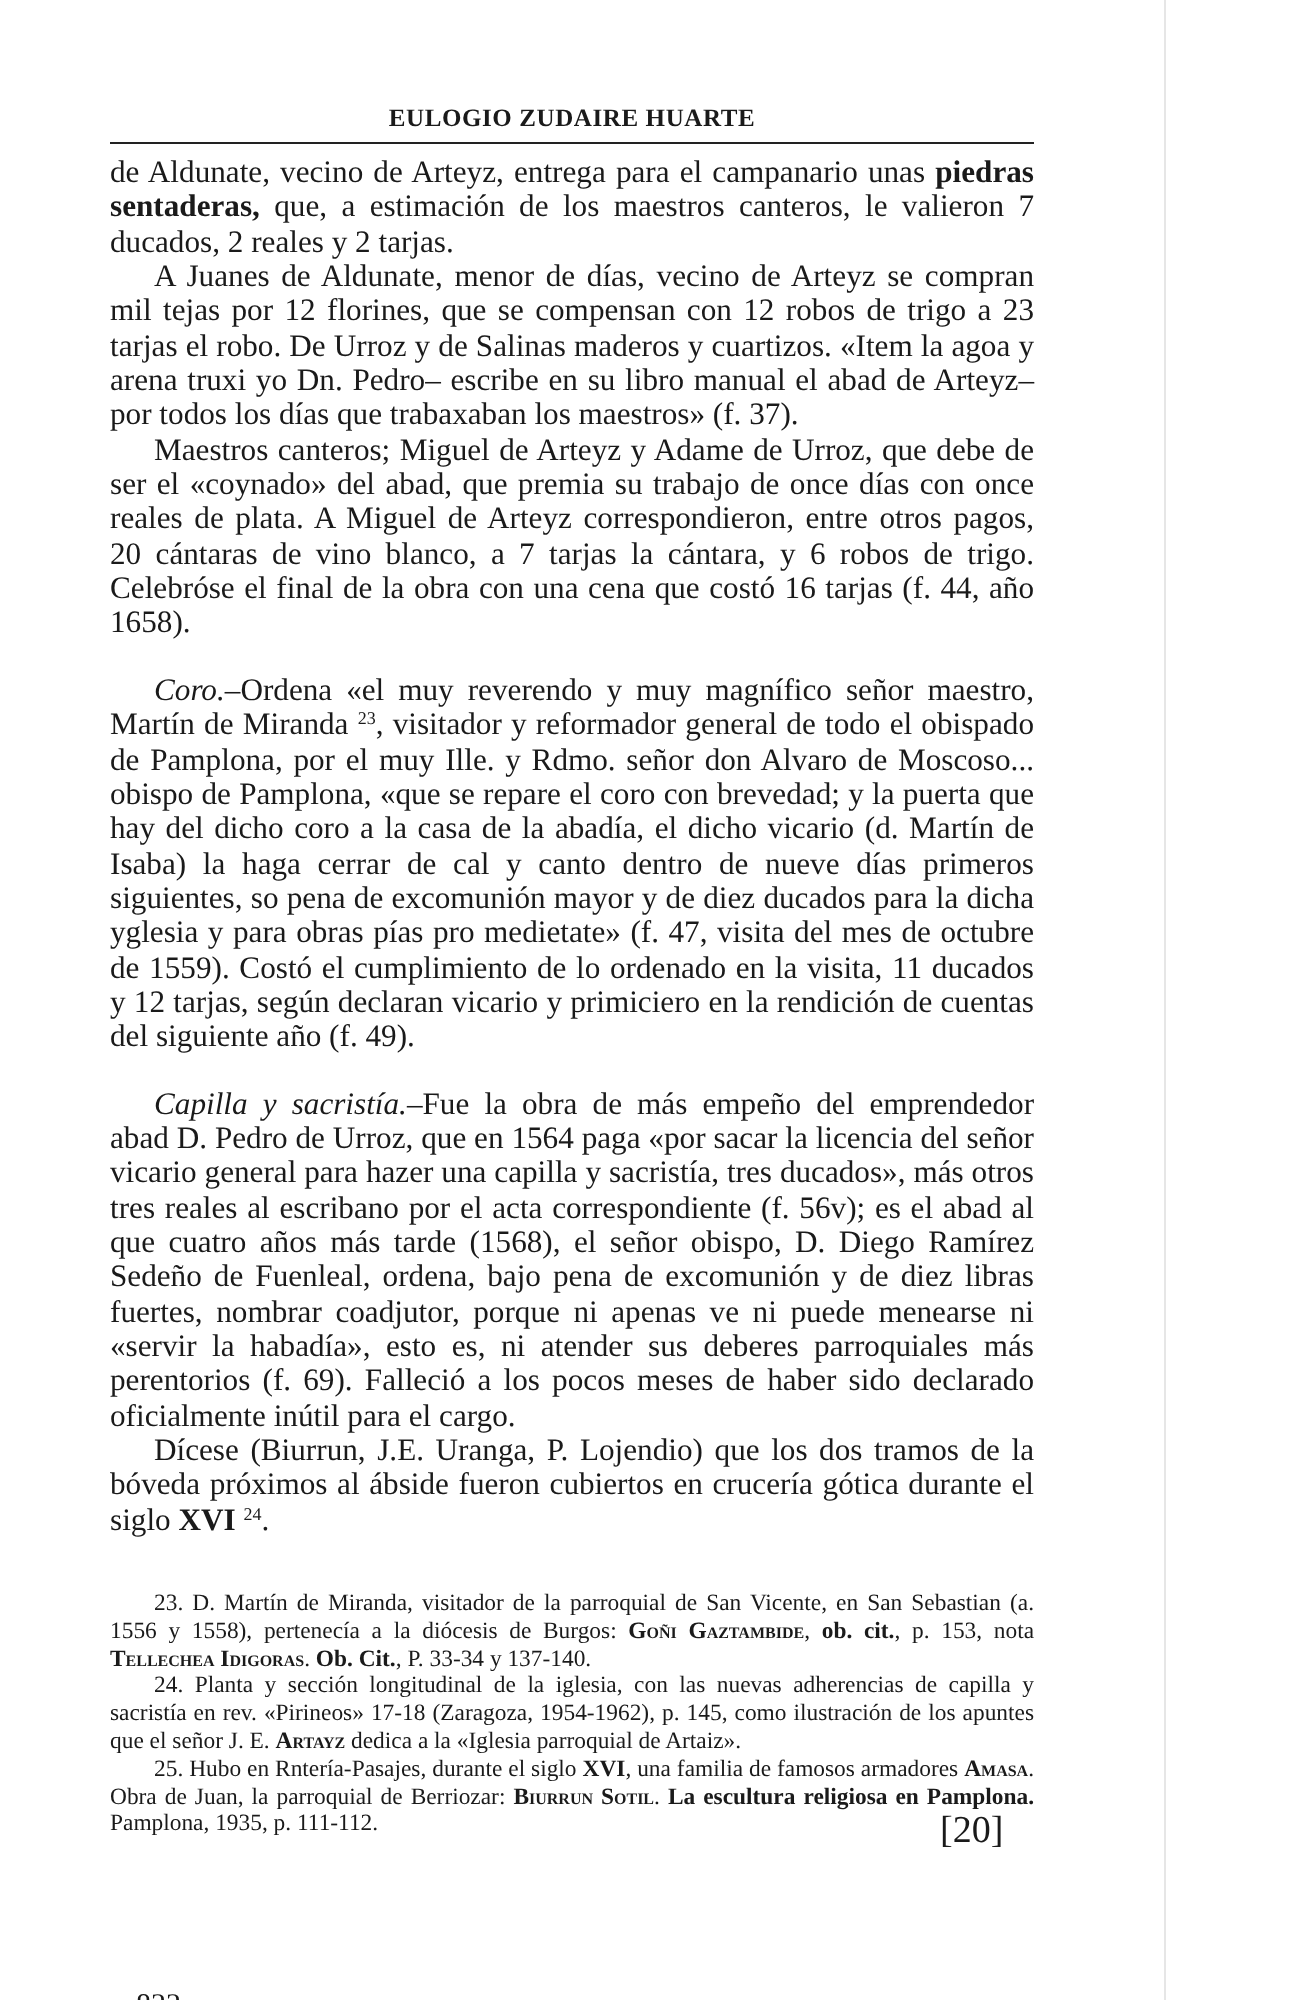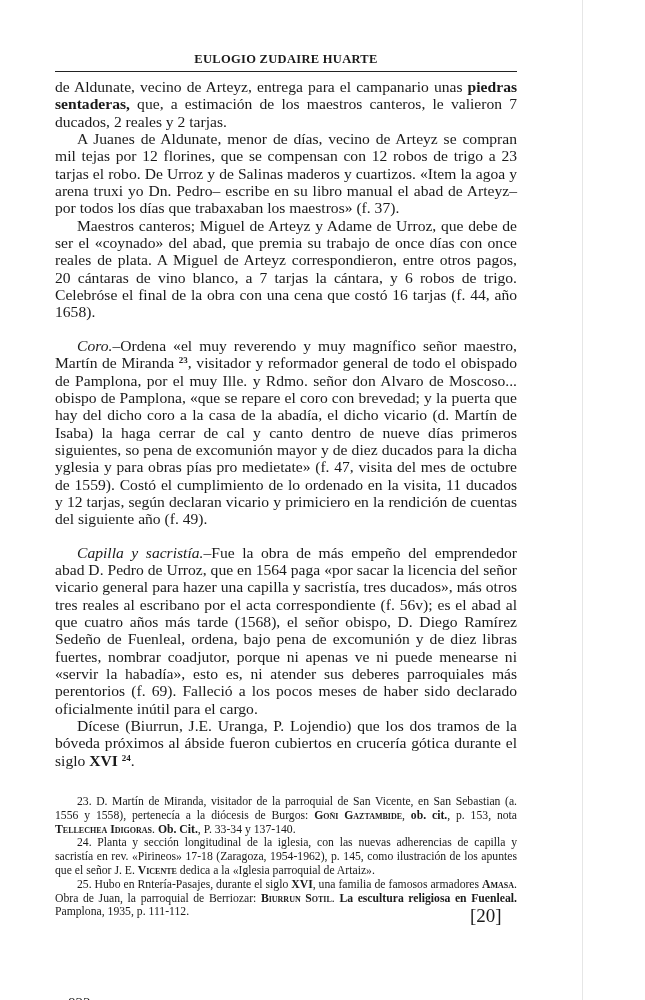--- a/index.html
+++ b/index.html
@@ -7,21 +7,21 @@
          font-family:"Liberation Serif", "DejaVu Serif", serif; color:#1a1a1a; }
   .page-edge { position:absolute; left:582px; top:0; width:1px; height:1000px; background:#e6e6e6; }
   .header { position:absolute; left:55px; top:52px; width:462px; text-align:center;
             font-size:12.5px; letter-spacing:0.3px;font-weight:bold; }
   .rule { position:absolute; left:55px; top:71px; width:462px; height:1px; background:#222; }
   .body { position:absolute; left:55px; top:78px; width:462px; font-size:15.6px; line-height:17.35px;
           text-align:justify; }
   .body p { margin:0; text-indent:22px; }
   .body p.first { text-indent:0; }
   .body p.gap { margin-top:16px; }
-  sup { font-size:9px; font-weight:bold; vertical-align:5px; line-height:0; }
+  sup { font-size:9px; font-weight:normal; vertical-align:5px; line-height:0; }
   .notes { position:absolute; left:55px; top:795px; width:462px; font-size:11.7px; line-height:13.8px;
            text-align:justify; }
   .notes p { margin:0; text-indent:22px; }
   .sc { font-variant:small-caps;font-weight:bold; }
   .folio-left { position:absolute; left:68px; top:951px; font-size:15px;margin-top:44px; }
   .folio-right { position:absolute; left:470px; top:905px; font-size:19px; }
 </style>
 </head>
 <body>
 
@@ -34,18 +34,18 @@
   <p class="first"><span>de Aldunate, vecino de Arteyz, entrega para el campanario unas </span><b>piedras sentaderas,</b><span> que, a estimación de los maestros canteros, le valieron 7 ducados, 2 reales y 2 tarjas.</span></p>
   <p>A Juanes de Aldunate, menor de días, vecino de Arteyz se compran mil tejas por 12 florines, que se compensan con 12 robos de trigo a 23 tarjas el robo. De Urroz y de Salinas maderos y cuartizos. «Item la agoa y arena truxi yo Dn. Pedro– escribe en su libro manual el abad de Arteyz– por todos los días que trabaxaban los maestros» (f. 37).</p>
   <p>Maestros canteros; Miguel de Arteyz y Adame de Urroz, que debe de ser el «coynado» del abad, que premia su trabajo de once días con once reales de plata. A Miguel de Arteyz correspondieron, entre otros pagos, 20 cántaras de vino blanco, a 7 tarjas la cántara, y 6 robos de trigo. Celebróse el final de la obra con una cena que costó 16 tarjas (f. 44, año 1658).</p>
   <p class="gap"><i>Coro.</i><span>–Ordena «el muy reverendo y muy magnífico señor maestro, Martín de Miranda </span><sup>23</sup><span>, visitador y reformador general de todo el obispado de Pamplona, por el muy Ille. y Rdmo. señor don Alvaro de Moscoso... obispo de Pamplona, «que se repare el coro con brevedad; y la puerta que hay del dicho coro a la casa de la abadía, el dicho vicario (d. Martín de Isaba) la haga cerrar de cal y canto dentro de nueve días primeros siguientes, so pena de excomunión mayor y de diez ducados para la dicha yglesia y para obras pías pro medietate» (f. 47, visita del mes de octubre de 1559). Costó el cumplimiento de lo ordenado en la visita, 11 ducados y 12 tarjas, según declaran vicario y primiciero en la rendición de cuentas del siguiente año (f. 49).</span></p>
   <p class="gap"><i>Capilla y sacristía.</i><span>–Fue la obra de más empeño del emprendedor abad D. Pedro de Urroz, que en 1564 paga «por sacar la licencia del señor vicario general para hazer una capilla y sacristía, tres ducados», más otros tres reales al escribano por el acta correspondiente (f. 56v); es el abad al que cuatro años más tarde (1568), el señor obispo, D. Diego Ramírez Sedeño de Fuenleal, ordena, bajo pena de excomunión y de diez libras fuertes, nombrar coadjutor, porque ni apenas ve ni puede menearse ni «servir la habadía», esto es, ni atender sus deberes parroquiales más perentorios (f. 69). Falleció a los pocos meses de haber sido declarado oficialmente inútil para el cargo.</span></p>
   <p><span>Dícese (Biurrun, J.E. Uranga, P. Lojendio) que los dos tramos de la bóveda próximos al ábside fueron cubiertos en crucería gótica durante el siglo </span><b>XVI</b> <sup>24</sup><span>.</span></p>
 </div>
 
 <div class="notes">
   <p><span>23.   D. Martín de Miranda, visitador de la parroquial de San Vicente, en San Sebastian (a. 1556 y 1558), pertenecía a la diócesis de Burgos: </span><span class="sc">Goñi Gaztambide</span><span>, </span><b>ob. cit.</b><span>, p. 153, nota </span><span class="sc">Tellechea Idigoras</span><span>. </span><b>Ob. Cit.</b><span>, P. 33-34 y 137-140.</span></p>
-  <p><span>24.   Planta y sección longitudinal de la iglesia, con las nuevas adherencias de capilla y sacristía en rev. «Pirineos» 17-18 (Zaragoza, 1954-1962), p. 145, como ilustración de los apuntes que el señor J. E. </span><span class="sc">Vicente</span><span> dedica a la «Iglesia parroquial de Artaiz».</span></p>
-  <p><span>25.   Hubo en Rntería-Pasajes, durante el siglo </span><b>XVI</b><span>, una familia de famosos armadores </span><span class="sc">Amasa</span><span>. Obra de Juan, la parroquial de Berriozar: </span><span class="sc">Biurrun Sotil</span><span>. </span><b>La escultura religiosa en Fuenleal.</b><span> Pamplona, 1935, p. 111-112.</span></p>
+  <p><span>24.   Planta y sección longitudinal de la iglesia, con las nuevas adherencias de capilla y sacristía en rev. «Pirineos» 17-18 (Zaragoza, 1954-1962), p. 145, como ilustración de los apuntes que el señor J. E. </span><span class="sc">Artayz</span><span> dedica a la «Iglesia parroquial de Artaiz».</span></p>
+  <p><span>25.   Hubo en Rntería-Pasajes, durante el siglo </span><b>XVI</b><span>, una familia de famosos armadores </span><span class="sc">Amasa</span><span>. Obra de Juan, la parroquial de Berriozar: </span><span class="sc">Biurrun Sotil</span><span>. </span><b>La escultura religiosa en Pamplona.</b><span> Pamplona, 1935, p. 111-112.</span></p>
 </div>
 
 <div class="folio-left">822</div>
 <div class="folio-right">[20]</div>
 
 </body></html>

